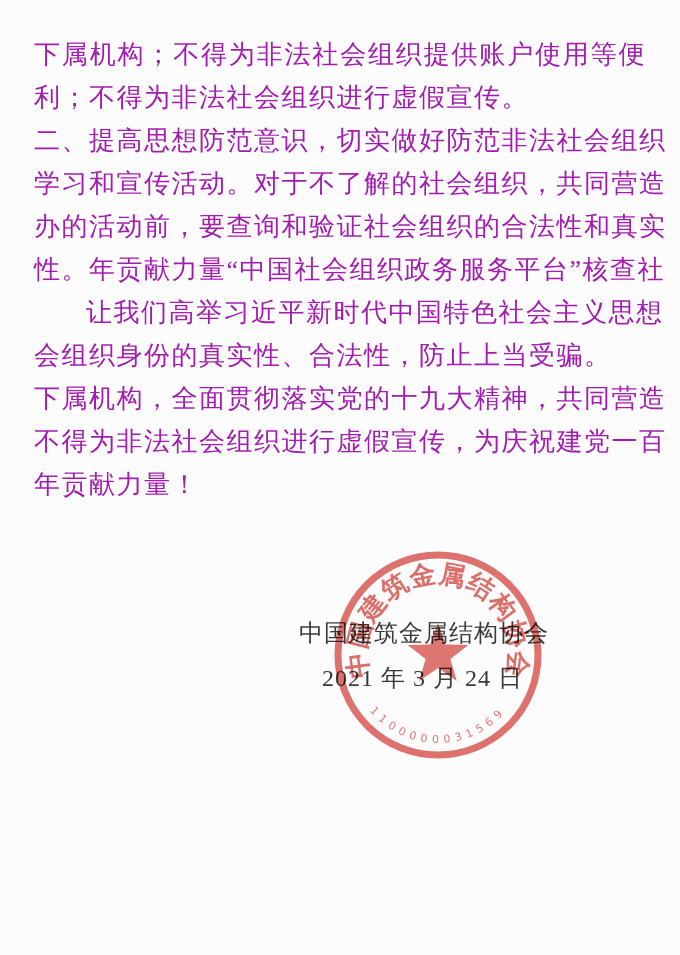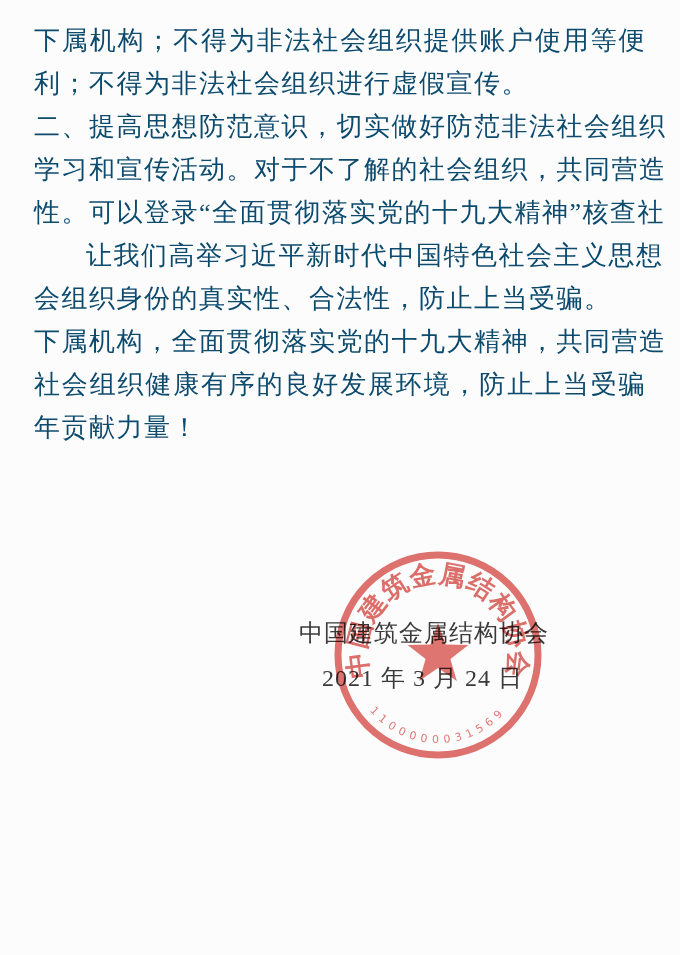--- a/index.html
+++ b/index.html
@@ -5,23 +5,23 @@
   html,body{margin:0;padding:0;}
   .page{
     position:relative;
     width:680px;height:955px;
     background:#fcfcfc;
     overflow:hidden;
     font-family:"Liberation Serif","DejaVu Serif",serif;
   }
   .body-text{
     position:absolute;
-    left:34px;top:19px;
+    left:34px;top:33px;
     width:612px;
-    color:#0c4a6e;
+    color:#a21caf;
   }
   .line{
     height:43px;
     line-height:43px;
     font-size:26px;
     letter-spacing:1.5px;
     text-align:justify;
     text-align-last:justify;
     white-space:nowrap;
   }
@@ -77,25 +77,26 @@
 </head>
 <body>
 
 <div class="page">
 
   <div class="body-text">
     <div class="line">下属机构；不得为非法社会组织提供账户使用等便</div>
     <div class="line para-end">利；不得为非法社会组织进行虚假宣传。</div>
     <div class="line">二、提高思想防范意识，切实做好防范非法社会组织</div>
     <div class="line">学习和宣传活动。对于不了解的社会组织，共同营造</div>
-    <div class="line">性。可以登录“全面贯彻落实党的十九大精神”核查社</div>
+    <div class="line">办的活动前，要查询和验证社会组织的合法性和真实</div>
+    <div class="line">性。年贡献力量“中国社会组织政务服务平台”核查社</div>
     <div class="line indent">让我们高举习近平新时代中国特色社会主义思想</div>
     <div class="line para-end">会组织身份的真实性、合法性，防止上当受骗。</div>
     <div class="line">下属机构，全面贯彻落实党的十九大精神，共同营造</div>
-    <div class="line">社会组织健康有序的良好发展环境，防止上当受骗</div>
+    <div class="line">不得为非法社会组织进行虚假宣传，为庆祝建党一百</div>
     <div class="line para-end">年贡献力量！</div>
   </div>
 
   <div class="signature">
     <div class="sig-org">中国建筑金属结构协会</div>
     <div class="sig-date">2021 年 3 月 24 日</div>
   </div>
 
   <div class="seal">
     <svg viewBox="0 0 230 230" width="230" height="230">

